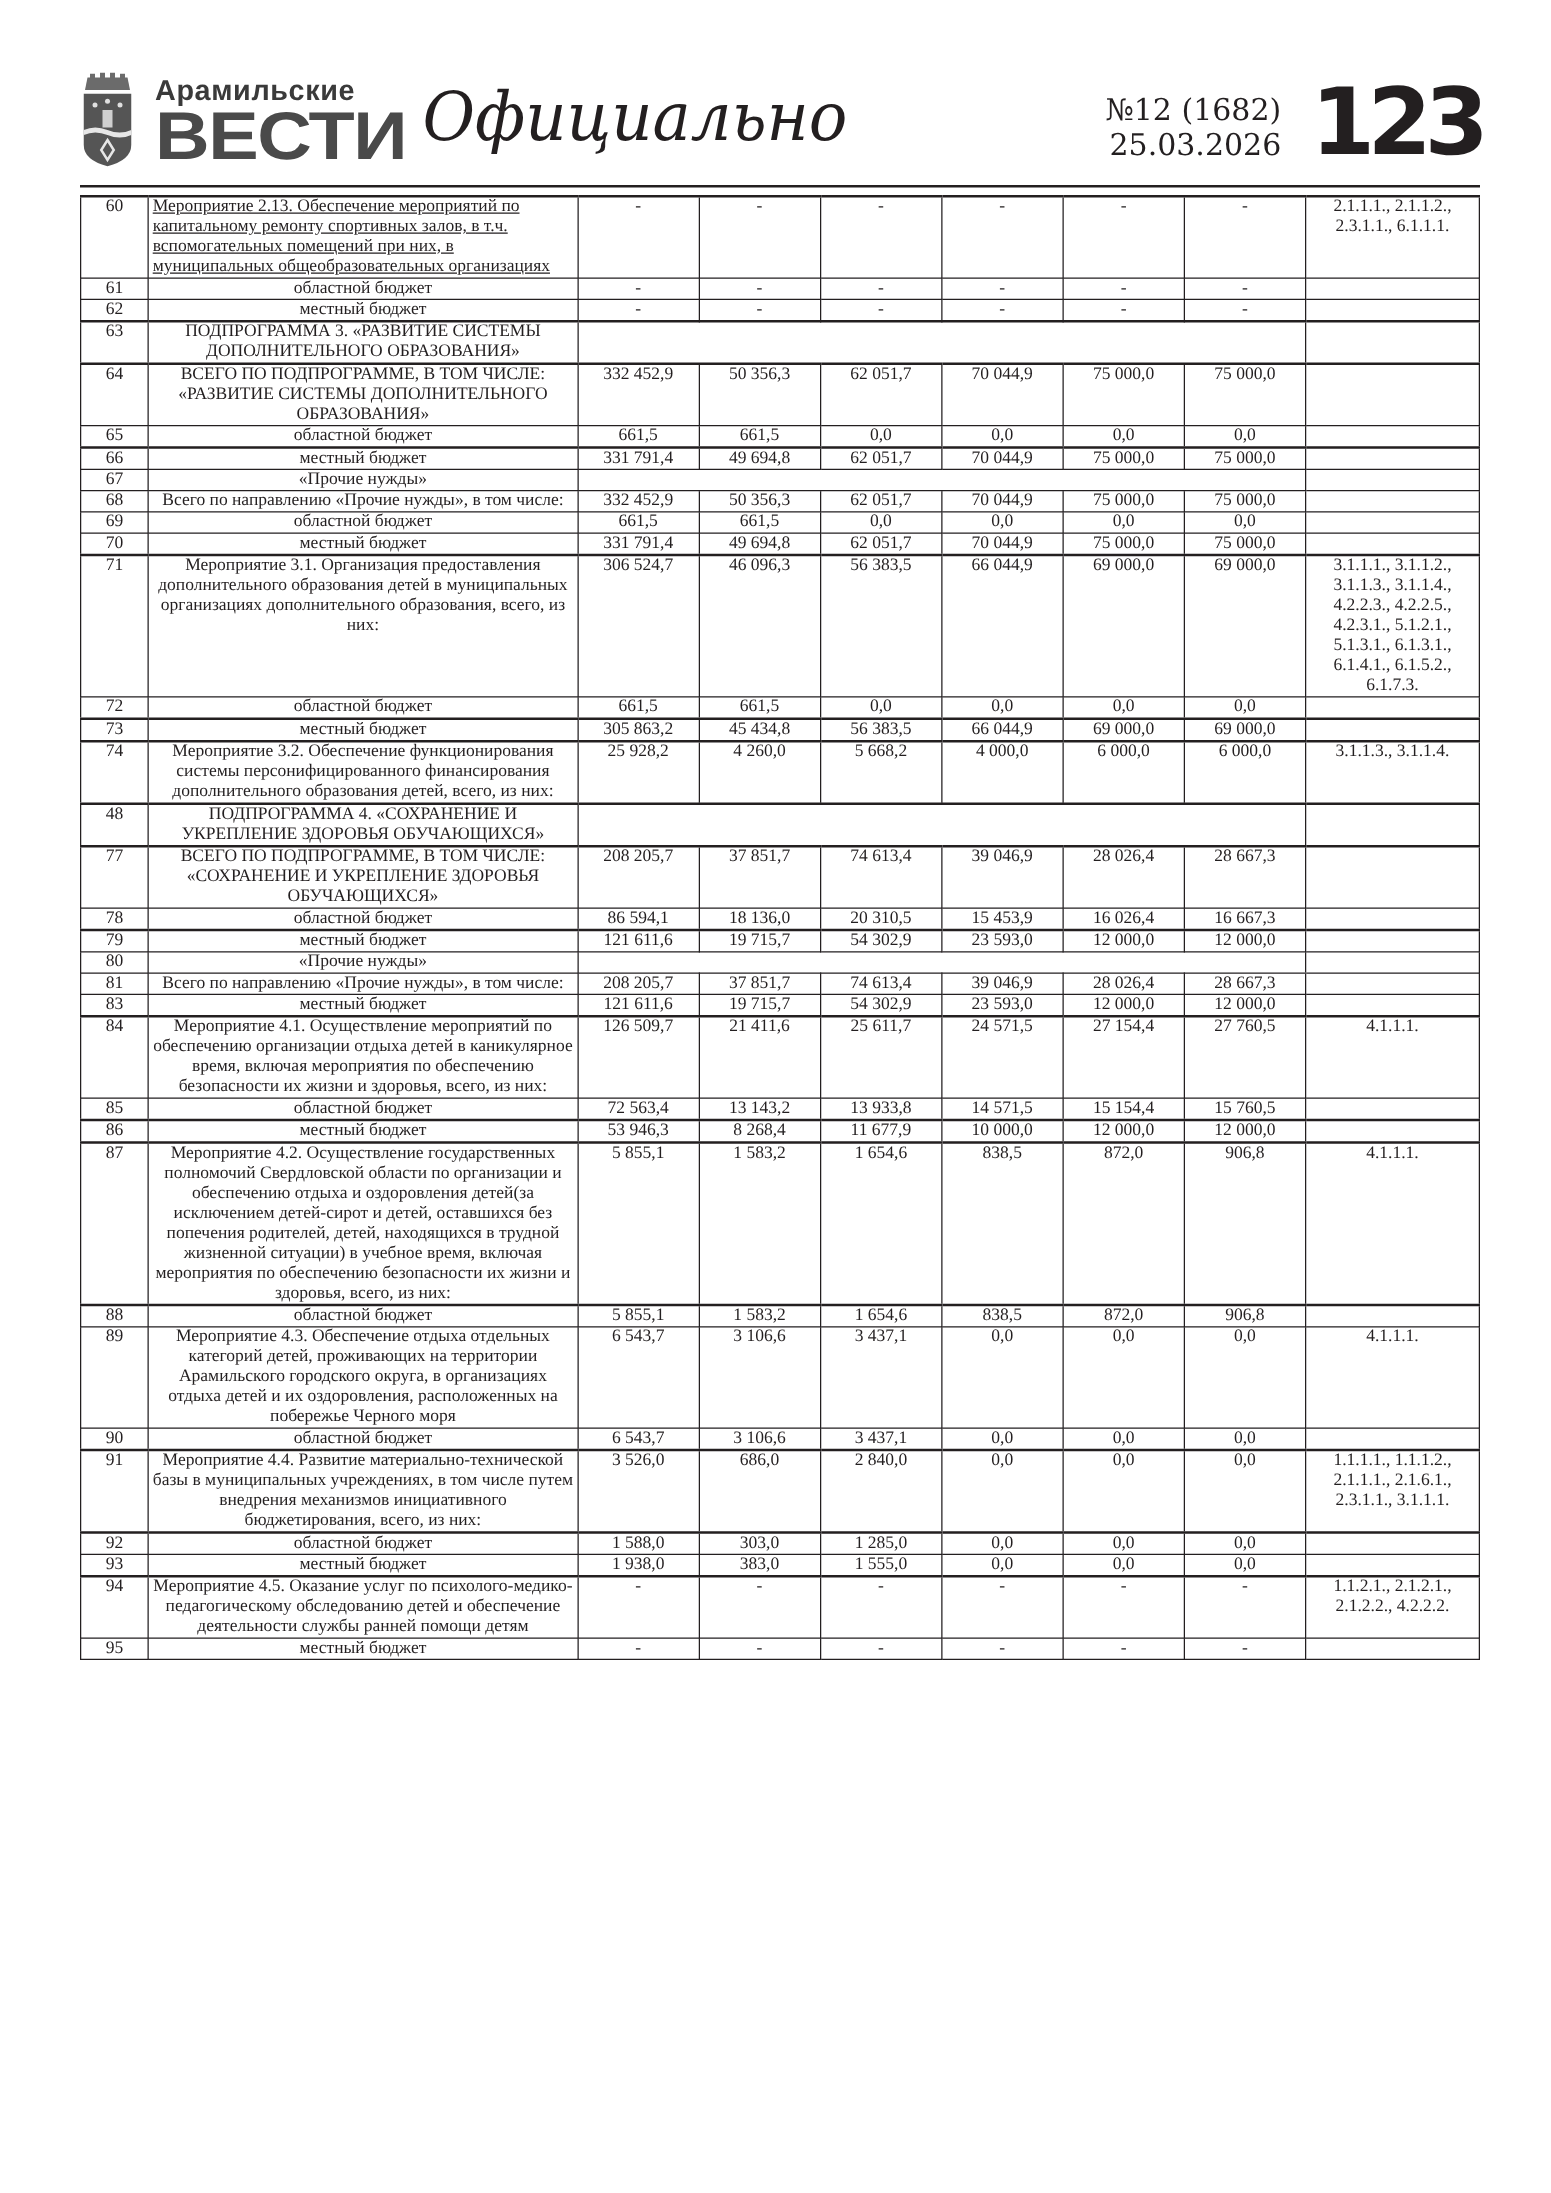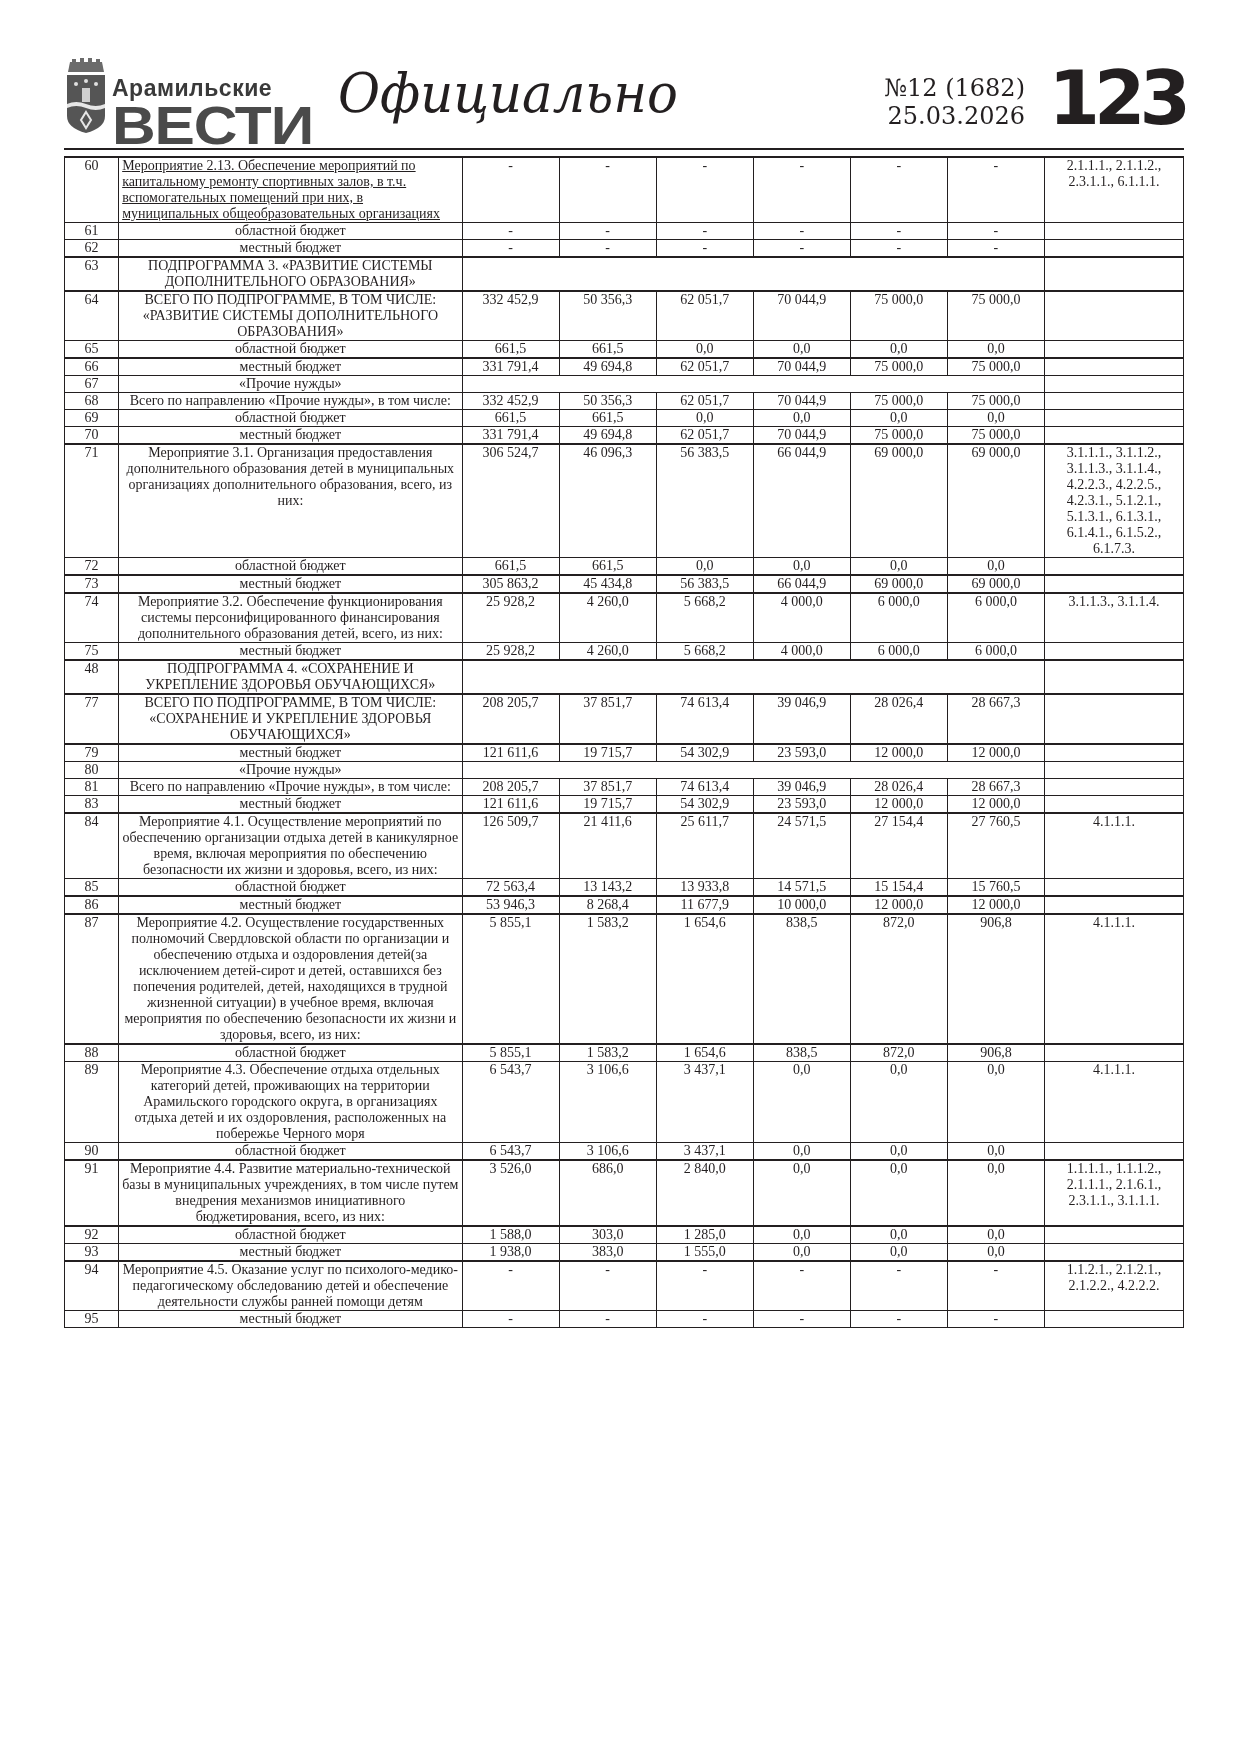--- a/index.html
+++ b/index.html
@@ -1,19 +1,19 @@
 <!DOCTYPE html>
 <html><head>
 <meta charset="utf-8">
 <style>
   html, body { margin: 0; padding: 0; background: #ffffff; }
   body { width: 1241px; height: 1754px; position: relative; font-family: "Liberation Serif", serif; color: #231f20; }
   .masthead { position: absolute; left: 60px; top: 52px; width: 1125px; height: 96px; }
   .emblem { position: absolute; left: 4px; top: 6px; width: 44px; height: 76px; }
-  .brand { position: absolute; left: 52px; top: 8px; margin-top: 16px; }
+  .brand { position: absolute; left: 64px; top: 8px; }
   .brand-small { font-family: "Liberation Sans", sans-serif; font-weight: 700; font-size: 23px; letter-spacing: 0.5px; color: #3a3a3a; line-height: 24px; }
   .brand-big { font-family: "Liberation Sans", sans-serif; font-weight: 700; font-size: 54px; color: #4a4a4a; line-height: 50px; letter-spacing: -1px; transform: scaleX(1.12); transform-origin: left; }
   .section-title { position: absolute; left: 278px; top: 10px; font-family: "DejaVu Serif", serif; font-style: italic; font-size: 54px; color: #231f20; line-height: 64px; transform: scaleX(0.95); transform-origin: left; }
   .issue { position: absolute; right: 160px; top: 22px; text-align: right; font-family: "DejaVu Serif", serif; font-size: 24px; line-height: 28px; color: #231f20; }
   .page-num { position: absolute; right: 0px; top: 6px; font-family: "DejaVu Sans", sans-serif; font-weight: 700; font-size: 74px; line-height: 80px; letter-spacing: -6px; color: #231f20; }
   .rule { position: absolute; left: 64px; top: 148px; width: 1120px; height: 2px; background: #231f20; }
 
   table.budget { position: absolute; left: 64px; top: 156px; width: 1120px; border-collapse: collapse; table-layout: fixed; font-family: "Liberation Serif", serif; font-size: 14px; line-height: 16px; }
   table.budget td { border: 1px solid #231f20; padding: 0 3px; vertical-align: top; text-align: center; }
   table.budget tr.thick-top td { border-top: 2px solid #231f20; }
@@ -219,46 +219,46 @@
         <td class="num-col">74</td>
         <td class="name-col">Мероприятие 3.2. Обеспечение функционирования системы персонифицированного финансирования дополнительного образования детей, всего, из них:</td>
         <td class="val">25 928,2</td>
         <td class="val">4 260,0</td>
         <td class="val">5 668,2</td>
         <td class="val">4 000,0</td>
         <td class="val">6 000,0</td>
         <td class="val">6 000,0</td>
         <td class="goals">3.1.1.3., 3.1.1.4.</td>
       </tr>
-      <tr>
-        <td class="num-col">75</td>
-        <td class="name-col">местный бюджет</td>
-        <td class="val">25 928,2</td>
-        <td class="val">4 260,0</td>
-        <td class="val">5 668,2</td>
-        <td class="val">4 000,0</td>
-        <td class="val">6 000,0</td>
-        <td class="val">6 000,0</td>
-        <td class="goals"></td>
-      </tr>
       <tr class="thick-top">
         <td class="num-col">48</td>
         <td class="name-col">ПОДПРОГРАММА 4. «СОХРАНЕНИЕ И УКРЕПЛЕНИЕ ЗДОРОВЬЯ ОБУЧАЮЩИХСЯ»</td>
         <td colspan="6" class="blank-span"></td>
         <td class="goals"></td>
       </tr>
       <tr class="thick-top">
         <td class="num-col">77</td>
         <td class="name-col">ВСЕГО ПО ПОДПРОГРАММЕ, В ТОМ ЧИСЛЕ: «СОХРАНЕНИЕ И УКРЕПЛЕНИЕ ЗДОРОВЬЯ ОБУЧАЮЩИХСЯ»</td>
         <td class="val">208 205,7</td>
         <td class="val">37 851,7</td>
         <td class="val">74 613,4</td>
         <td class="val">39 046,9</td>
         <td class="val">28 026,4</td>
         <td class="val">28 667,3</td>
+        <td class="goals"></td>
+      </tr>
+      <tr>
+        <td class="num-col">78</td>
+        <td class="name-col">областной бюджет</td>
+        <td class="val">86 594,1</td>
+        <td class="val">18 136,0</td>
+        <td class="val">20 310,5</td>
+        <td class="val">15 453,9</td>
+        <td class="val">16 026,4</td>
+        <td class="val">16 667,3</td>
         <td class="goals"></td>
       </tr>
       <tr class="thick-top">
         <td class="num-col">79</td>
         <td class="name-col">местный бюджет</td>
         <td class="val">121 611,6</td>
         <td class="val">19 715,7</td>
         <td class="val">54 302,9</td>
         <td class="val">23 593,0</td>
         <td class="val">12 000,0</td>

